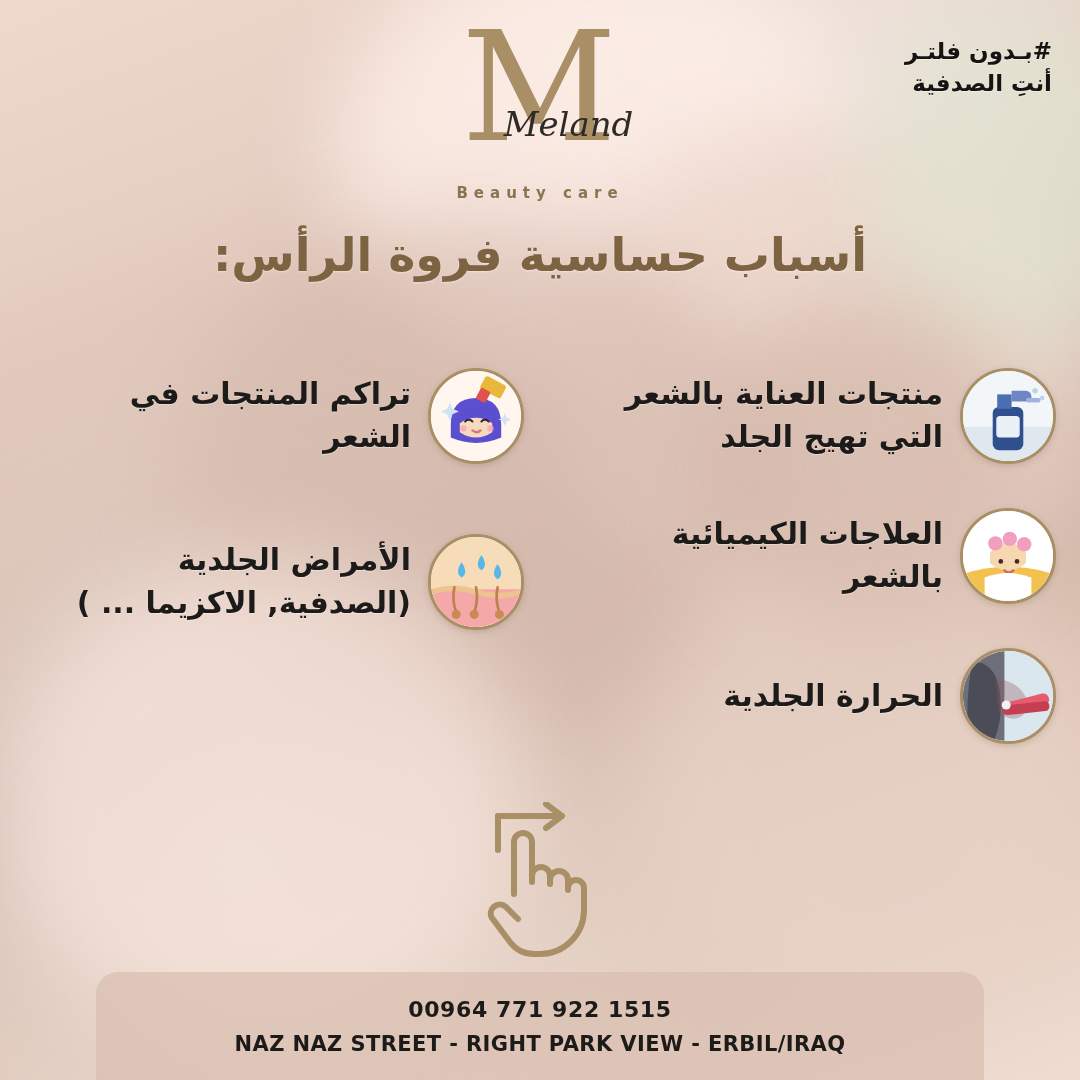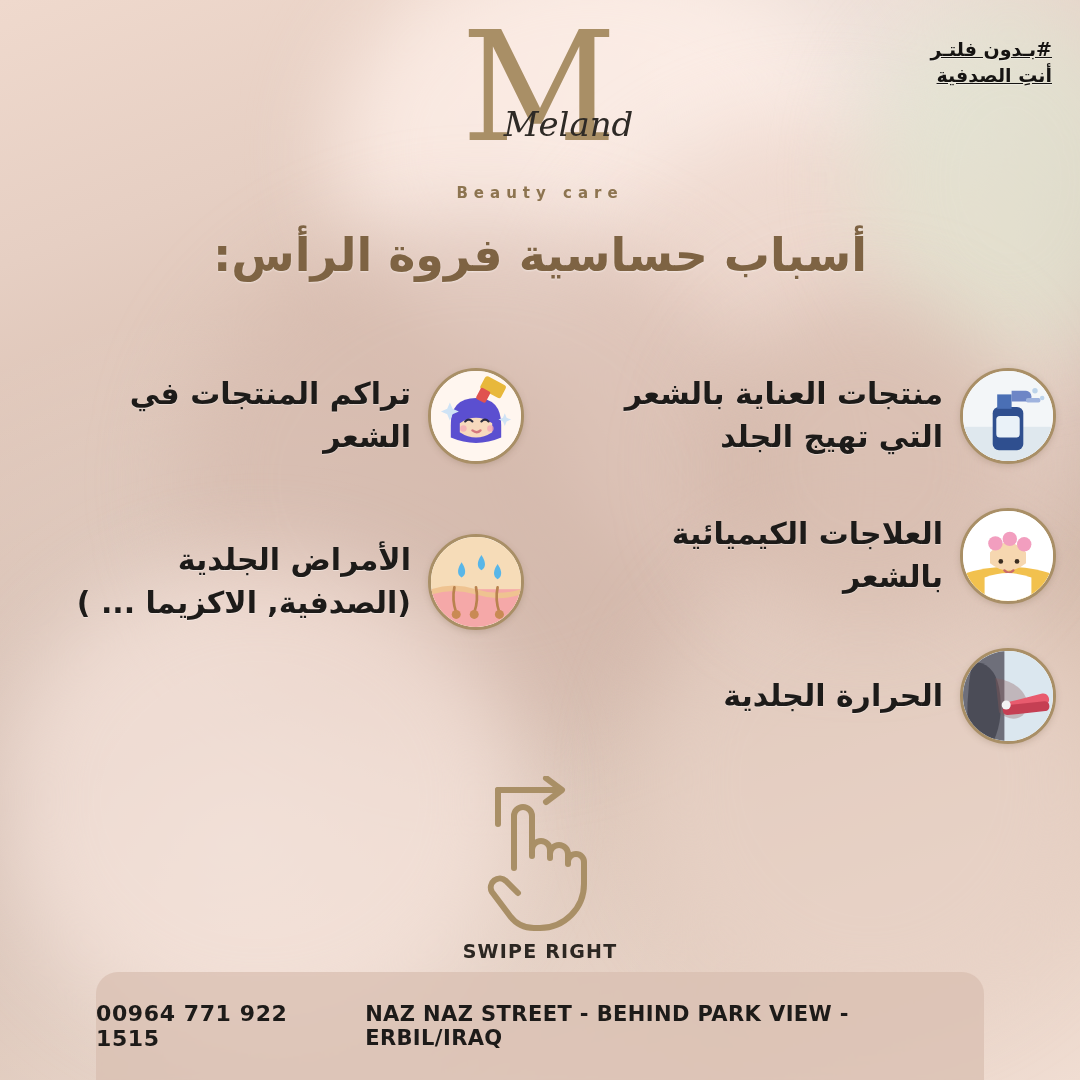--- a/index.html
+++ b/index.html
@@ -24,23 +24,22 @@
   .b4 { top: 560px; left: 0px;  width: 520px; height: 480px; background: rgba(246,228,219,0.7); }
   .b5 { top: 0px;   left: 860px; width: 300px; height: 360px; background: rgba(223,231,210,0.55); }
   .b6 { top: 540px; left: 640px; width: 460px; height: 480px; background: rgba(232,211,199,0.7); }
   .b7 { top: 300px; left: 700px; width: 330px; height: 330px; background: rgba(205,177,163,0.55); }
 
   
   .hashtag {
     position: absolute; top: 36px; right: 28px;
     text-align: right; color: #161412;
     font-weight: 700; line-height: 1.38;
-    font-size: 19px; letter-spacing: -0.2px;
+    font-size: 23px; letter-spacing: -0.2px;
     text-shadow: 0 1px 0 rgba(255,255,255,0.35);
-    text-decoration: underline;
   }
   .hashtag div { white-space: nowrap; }
 
   
   .logo {
     position: absolute; top: 18px; left: 0; right: 0;
     text-align: center; color: #a58b63;
   }
   .logo-m {
     font-family: "DejaVu Serif", "Liberation Serif", serif;
@@ -101,21 +100,21 @@
     margin-top: 4px; font-size: 19px; font-weight: 700;
     letter-spacing: 1.2px; color: #2c2722; direction: ltr;
   }
 
   
   .footer {
     position: absolute; left: 96px; right: 96px; bottom: 0;
     height: 108px;
     background: rgba(216,190,176,0.72);
     border-radius: 22px 22px 0 0;
-    display: flex; flex-direction: row;
+    display: flex; flex-direction: column;
     align-items: center; justify-content: center;
     gap: 10px; direction: ltr;
     backdrop-filter: blur(2px);
   }
   .footer .phone { font-size: 22px; font-weight: 700; color: #1d1b19; letter-spacing: 0.6px; }
   .footer .addr  { font-size: 21px; font-weight: 700; color: #1d1b19; letter-spacing: 0.4px; }
 </style>
 </head>
 <body>
 
@@ -253,21 +252,20 @@
       <g fill="none" stroke="#a98f66" stroke-width="6" stroke-linecap="round" stroke-linejoin="round">
         <path d="M22 14 h62"></path>
         <path d="M70 2 l16 12 -16 12"></path>
         <path d="M22 14 v34"></path>
         <path d="M38 92 V40 a9 9 0 0 1 18 0 v40"></path>
         <path d="M56 74 a9 9 0 0 1 18 0 v8"></path>
         <path d="M74 78 a9 9 0 0 1 18 0 v10"></path>
         <path d="M92 86 a8 8 0 0 1 16 0 v22 a44 44 0 0 1 -44 44 h-6 a30 30 0 0 1 -24 -12 l-18 -24 a9 9 0 0 1 14 -11 l12 12"></path>
       </g>
     </svg>
-    <div class="swipe-label">SWIPE RIGHT</div>
   </div>
 
   <div class="footer">
     <div class="phone">00964 771 922 1515</div>
-    <div class="addr">NAZ NAZ STREET - BEHIND PARK VIEW - ERBIL/IRAQ</div>
+    <div class="addr">NAZ NAZ STREET - RIGHT PARK VIEW - ERBIL/IRAQ</div>
   </div>
 
 </div>
 
 </body></html>

